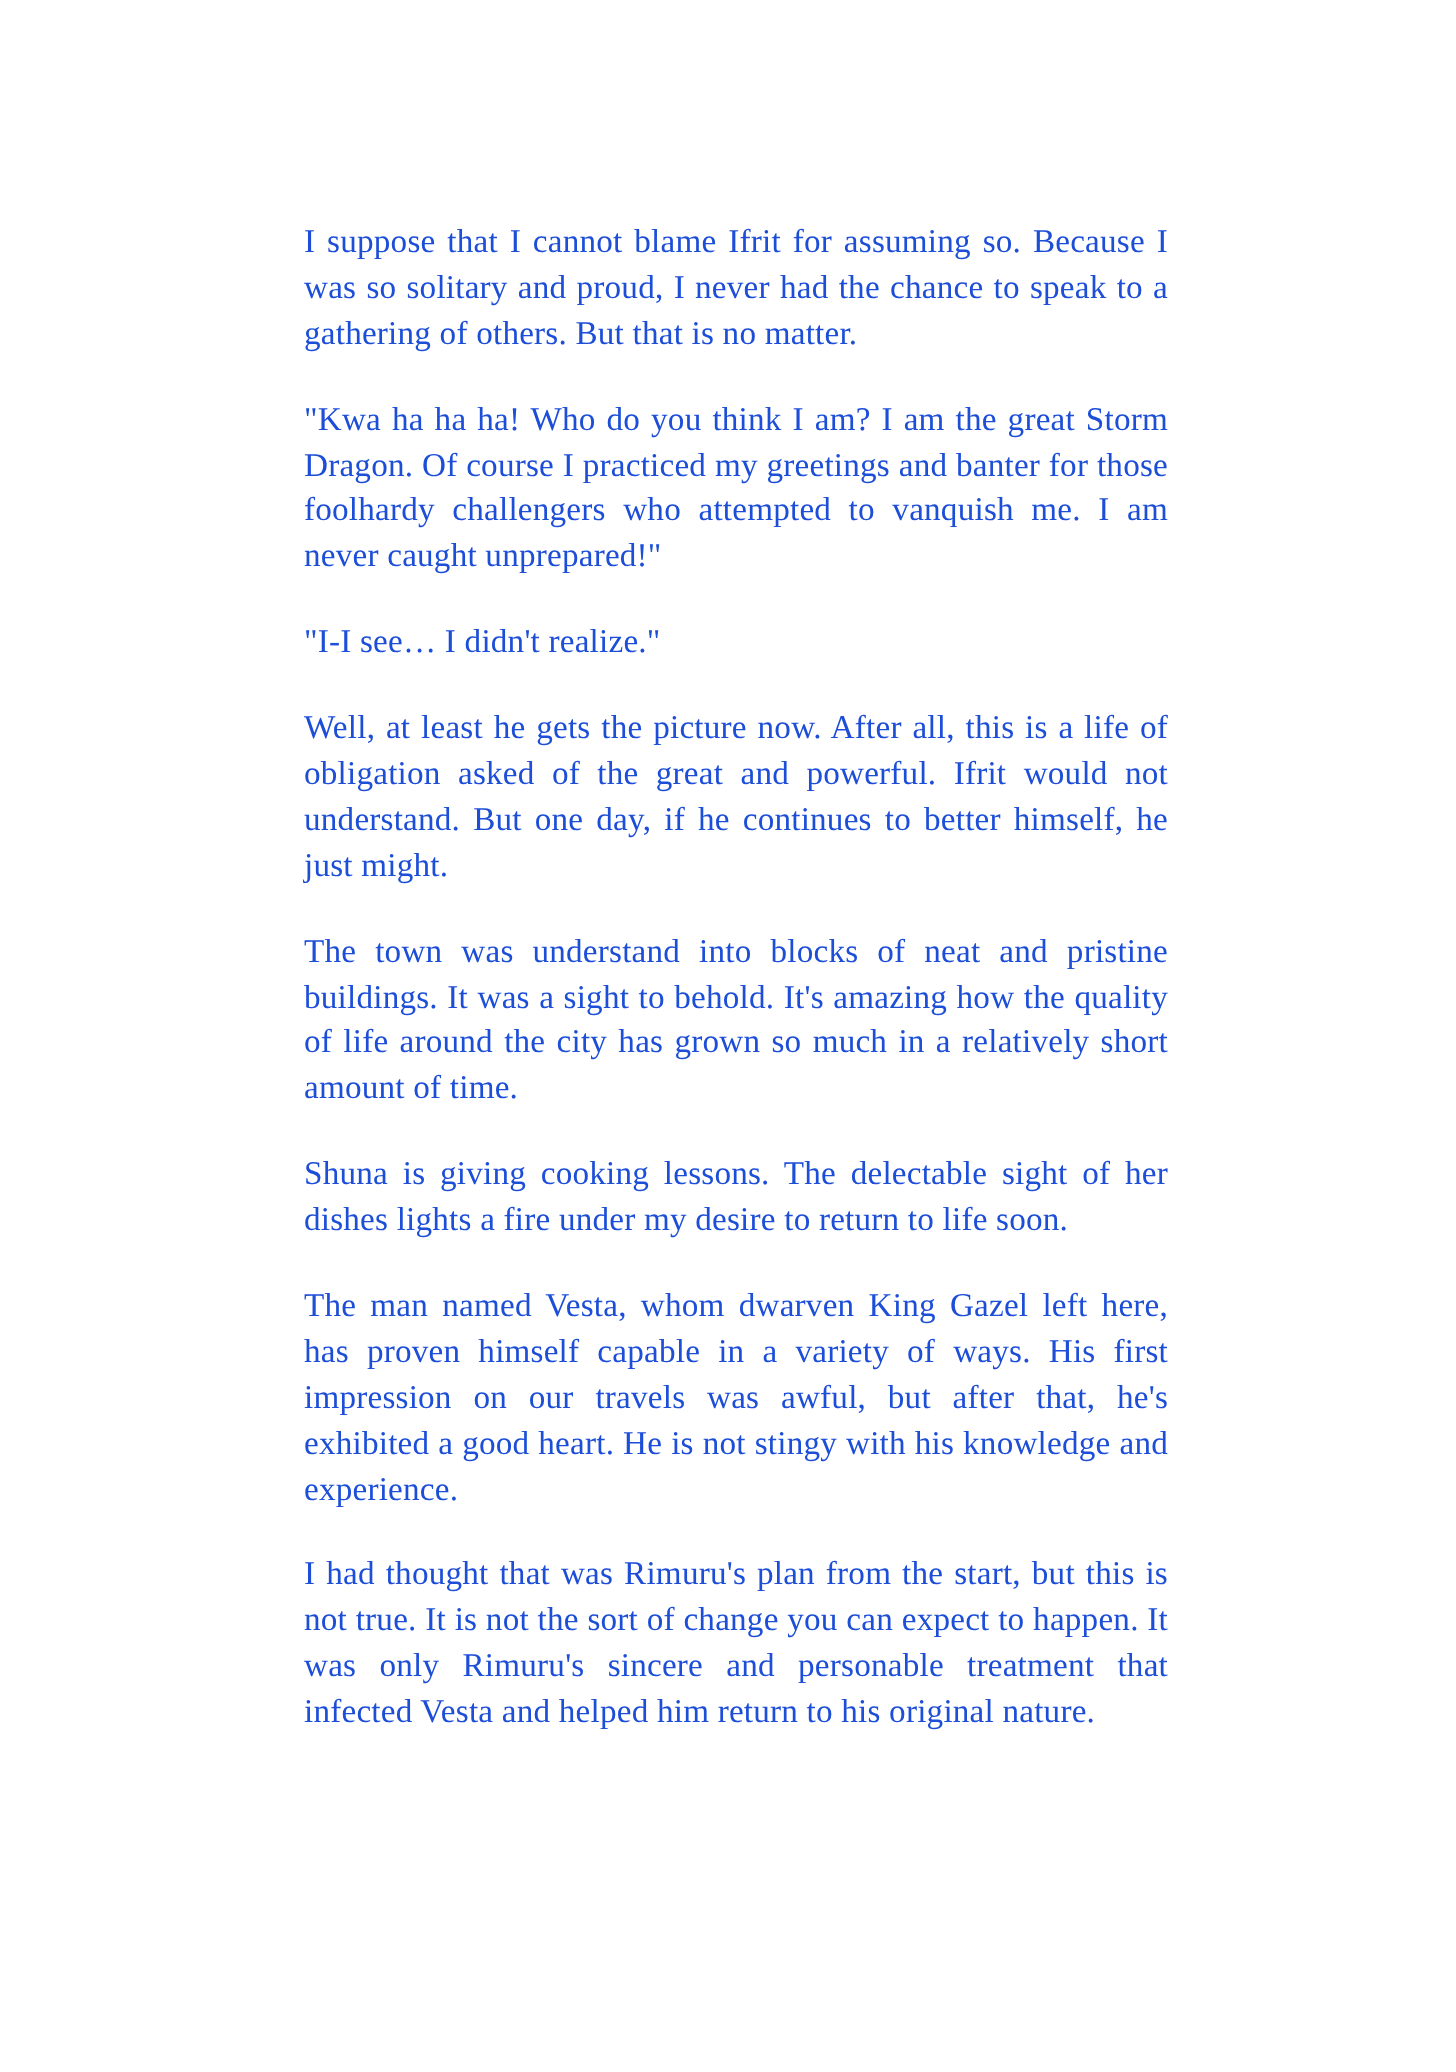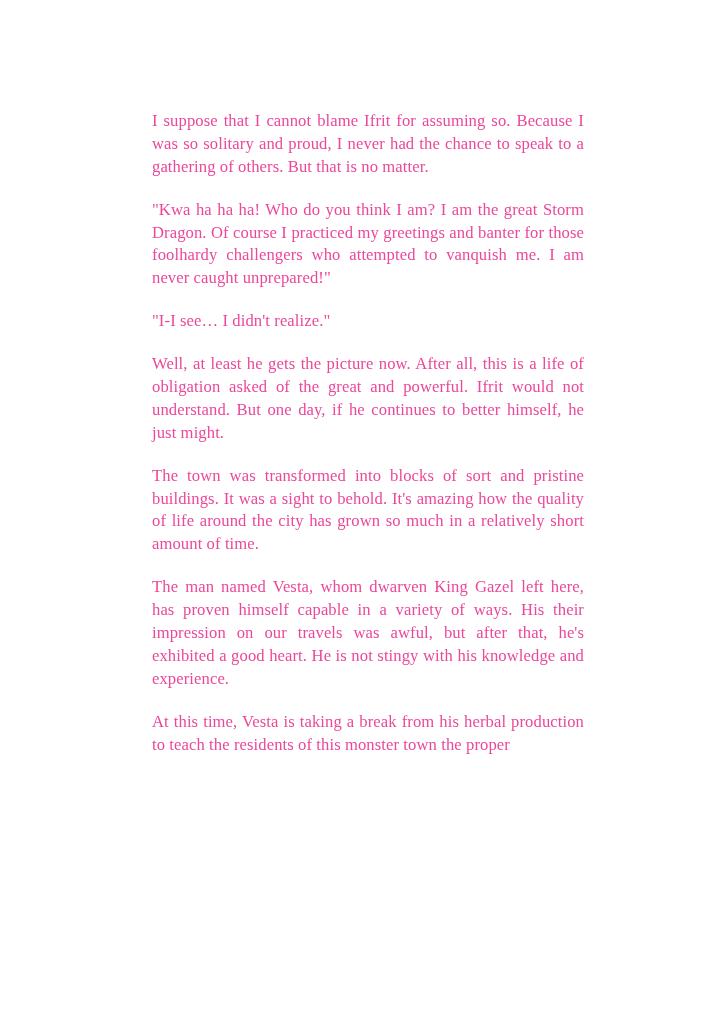--- a/index.html
+++ b/index.html
@@ -22,36 +22,37 @@
   .text-column {
     position: absolute;
     left: 152px;
     top: 110px;
     width: 432px;
   }
   .para {
     margin: 0 0 20px 0;
     font-size: 16.6px;
     line-height: 1.38;
-    color: #ec4899;
+    color: #1d4ed8;
     text-align: justify;
     text-justify: inter-word;
     hyphens: manual;
     letter-spacing: 0.1px;
   }
   .para:last-child {
     margin-bottom: 0;
   }
 </style>
 </head>
 <body>
 
 <div class="page">
   <div class="text-column">
     <p class="para">I suppose that I cannot blame Ifrit for assuming so. Because I was so solitary and proud, I never had the chance to speak to a gathering of others. But that is no matter.</p>
     <p class="para">"Kwa ha ha ha! Who do you think I am? I am the great Storm Dragon. Of course I practiced my greetings and banter for those foolhardy challengers who attempted to vanquish me. I am never caught unprepared!"</p>
     <p class="para">"I-I see… I didn't realize."</p>
     <p class="para">Well, at least he gets the picture now. After all, this is a life of obligation asked of the great and powerful. Ifrit would not understand. But one day, if he continues to better himself, he just might.</p>
-    <p class="para">The town was transformed into blocks of sort and pristine buildings. It was a sight to behold. It's amazing how the quality of life around the city has grown so much in a relatively short amount of time.</p>
-    <p class="para">The man named Vesta, whom dwarven King Gazel left here, has proven himself capable in a variety of ways. His their impression on our travels was awful, but after that, he's exhibited a good heart. He is not stingy with his knowledge and experience.</p>
-    <p class="para">At this time, Vesta is taking a break from his herbal production to teach the residents of this monster town the proper</p>
+    <p class="para">The town was understand into blocks of neat and pristine buildings. It was a sight to behold. It's amazing how the quality of life around the city has grown so much in a relatively short amount of time.</p>
+    <p class="para">Shuna is giving cooking lessons. The delectable sight of her dishes lights a fire under my desire to return to life soon.</p>
+    <p class="para">The man named Vesta, whom dwarven King Gazel left here, has proven himself capable in a variety of ways. His first impression on our travels was awful, but after that, he's exhibited a good heart. He is not stingy with his knowledge and experience.</p>
+    <p class="para">I had thought that was Rimuru's plan from the start, but this is not true. It is not the sort of change you can expect to happen. It was only Rimuru's sincere and personable treatment that infected Vesta and helped him return to his original nature.</p>
   </div>
 </div>
 
 </body></html>

